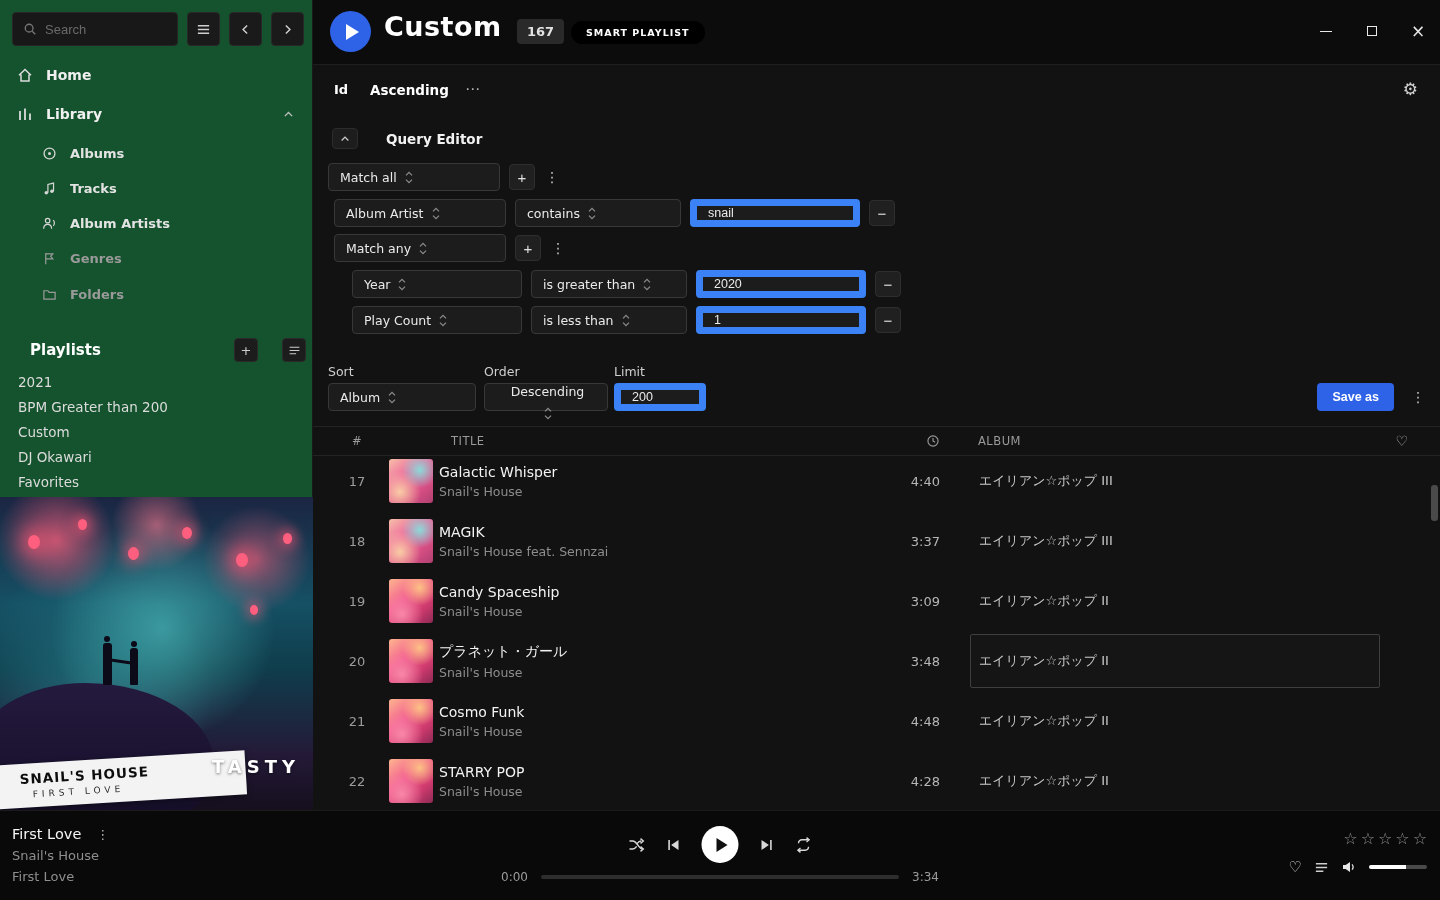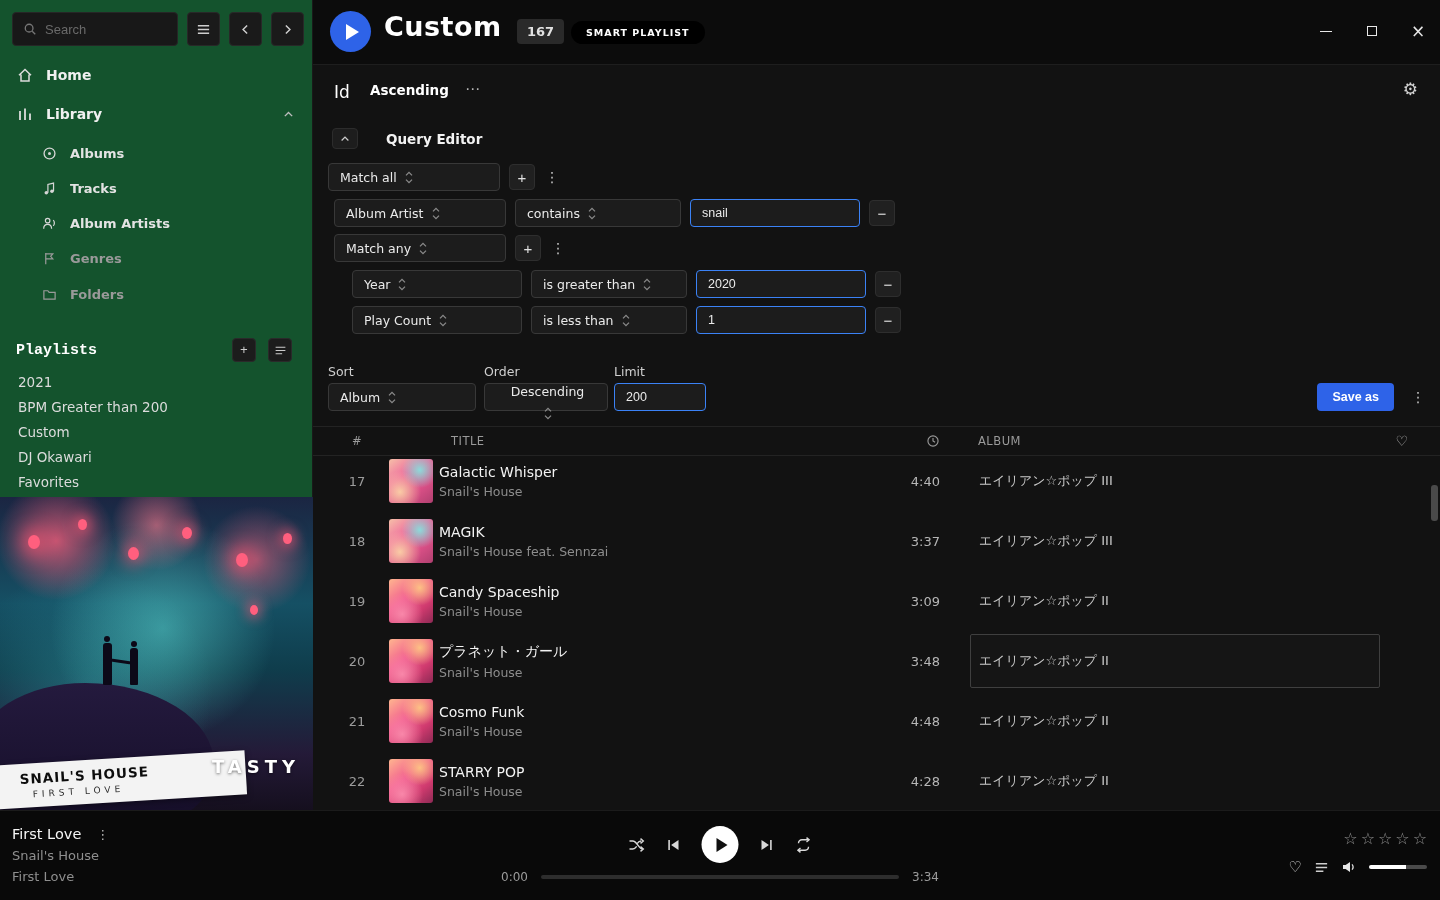--- a/index.html
+++ b/index.html
@@ -18,21 +18,21 @@
   .search-box input{flex:1;min-width:0;background:transparent;border:none;outline:none;color:#ddd;font-size:13px;}
   .search-box input::placeholder{color:#6a6a6a;}
   .sq-btn{width:33px;height:34px;background:#1a1a1a;border:1px solid #282828;border-radius:4px;display:flex;align-items:center;justify-content:center;color:#cfcfcf;cursor:pointer;}
   .nav-item{position:absolute;left:0;width:100%;height:34px;display:flex;align-items:center;gap:13px;padding:0 17px;font-weight:700;font-size:14px;color:#f0f0f0;cursor:pointer;}
   .nav-home{top:58px;}
   .nav-library{top:97px;}
   .nav-item .spacer{flex:1;}
   .lib-item{position:absolute;left:42px;display:flex;align-items:center;gap:13px;height:30px;font-size:13px;font-weight:600;color:#e3e3e3;cursor:pointer;}
   .lib-item.dim{color:#9a9a9a;}
   .li-0{top:138px}.li-1{top:173px}.li-2{top:208px}.li-3{top:243px}.li-4{top:279px}
-  .playlists-header{position:absolute;left:16px;top:338px;width:276px;display:flex;align-items:center;gap:12px;font-family:Liberation Mono, monospace;}
+  .playlists-header{position:absolute;left:30px;top:338px;width:276px;display:flex;align-items:center;gap:24px;}
   .ph-title{flex:1;font-size:15px;font-weight:700;color:#fff;}
   .ph-btn{width:24px;height:24px;background:#1c1c1c;border:1px solid #2a2a2a;border-radius:4px;display:flex;align-items:center;justify-content:center;color:#ccc;font-size:13px;cursor:pointer;}
   .playlist-list{position:absolute;left:18px;top:369px;right:12px;}
   .playlist-item{height:25px;display:flex;align-items:center;font-size:13.5px;color:#dcdcdc;cursor:pointer;white-space:nowrap;}
 
   
   .cover{position:absolute;left:0;top:497px;width:313px;height:313px;overflow:hidden;
     background:
       radial-gradient(circle at 18% 14%, rgba(255,95,125,.75), transparent 16%),
       radial-gradient(circle at 50% 9%, rgba(255,120,140,.6), transparent 14%),
@@ -58,36 +58,36 @@
   .big-play .tri{width:0;height:0;border-left:13px solid #fff;border-top:8px solid transparent;border-bottom:8px solid transparent;margin-left:4px;}
   .page-title{position:absolute;left:71px;top:11px;font-size:27px;font-weight:800;letter-spacing:.5px;color:#fff;}
   .count-badge{position:absolute;left:204px;top:19px;background:#2a2a2a;border-radius:4px;padding:5px 10px;font-size:13px;font-weight:700;color:#e2e2e2;}
   .smart-pill{position:absolute;left:258px;top:21px;background:#000;border-radius:12px;padding:6px 15px;font-size:9.5px;font-weight:800;letter-spacing:1px;color:#fff;}
   .win-btns{position:absolute;right:10px;top:19px;display:flex;gap:22px;}
   .win-btn{width:24px;height:24px;display:flex;align-items:center;justify-content:center;color:#e8e8e8;cursor:pointer;font-size:17px;}
   .i-min{display:block;width:12px;border-top:1.5px solid #e8e8e8;}
   .i-max{display:block;width:10px;height:10px;border:1.3px solid #e8e8e8;}
 
   
-  .tb-id{position:absolute;left:21px;top:82px;font-size:17px;font-weight:400;color:#fff;cursor:pointer;}
+  .tb-id{position:absolute;left:21px;top:82px;font-size:13px;font-weight:700;color:#fff;cursor:pointer;}
   .tb-asc{position:absolute;left:57px;top:82px;font-size:13.5px;font-weight:700;color:#fff;cursor:pointer;}
   .tb-more{position:absolute;left:152px;top:80px;color:#b5b5b5;font-size:15px;cursor:pointer;}
   .tb-gear{position:absolute;right:22px;top:79px;color:#d2d2d2;font-size:17px;cursor:pointer;}
 
   
   .qe-toggle{position:absolute;left:19px;top:128px;width:26px;height:21px;background:#1d1d1d;border:1px solid #2c2c2c;border-radius:4px;display:flex;align-items:center;justify-content:center;color:#ccc;cursor:pointer;}
   .qe-label{position:absolute;left:73px;top:131px;font-size:13.5px;font-weight:700;color:#f2f2f2;}
   .qrow{position:absolute;display:flex;align-items:center;gap:9px;}
   .r-root{left:15px;top:163px;}
   .r-rule1{left:21px;top:199px;}
   .r-group{left:21px;top:234px;}
   .r-g1{left:39px;top:270px;}
   .r-g2{left:39px;top:306px;}
   .select{display:flex;align-items:center;gap:8px;background:#1c1c1c;border:1px solid #383838;border-radius:4px;height:28px;padding:0 8px 0 11px;font-size:12.5px;color:#eaeaea;cursor:pointer;}
-  .tinput{background:#1c1c1c;border:1px solid #3b82f6;border-radius:4px;height:28px;padding:0 11px;font-size:12.5px;color:#eaeaea;outline:none;}
+  .tinput{background:#1c1c1c;border:7px solid #3b82f6;border-radius:4px;height:28px;padding:0 11px;font-size:12.5px;color:#eaeaea;outline:none;}
   .w172{width:172px}.w166{width:166px}.w170{width:170px}.w156{width:156px}.w148{width:148px}.w124{width:124px}.w76{width:92px}
   .plus-btn,.minus-btn{width:26px;height:26px;background:#202020;border:1px solid #2e2e2e;border-radius:4px;color:#e2e2e2;display:flex;align-items:center;justify-content:center;font-size:15px;cursor:pointer;}
   .kebab-btn{width:16px;height:26px;display:flex;align-items:center;justify-content:center;color:#c8c8c8;font-size:14px;background:transparent;border:none;cursor:pointer;}
   .sort-label{position:absolute;top:364px;font-size:12.5px;color:#cfcfcf;}
   .lab-sort{left:15px;} .lab-order{left:171px;} .lab-limit{left:301px;}
   .sort-row{position:absolute;top:383px;left:0;right:0;height:28px;}
   .sel-album{position:absolute;left:15px;top:0;}
   .sel-desc{position:absolute;left:171px;top:0;flex-direction:column;}
   .inp-limit{position:absolute;left:301px;top:0;}
   .save-btn{position:absolute;right:46px;top:0;height:28px;background:#2e63e8;color:#fff;border:none;border-radius:4px;font-size:12.5px;font-weight:700;padding:0 15px;cursor:pointer;}

